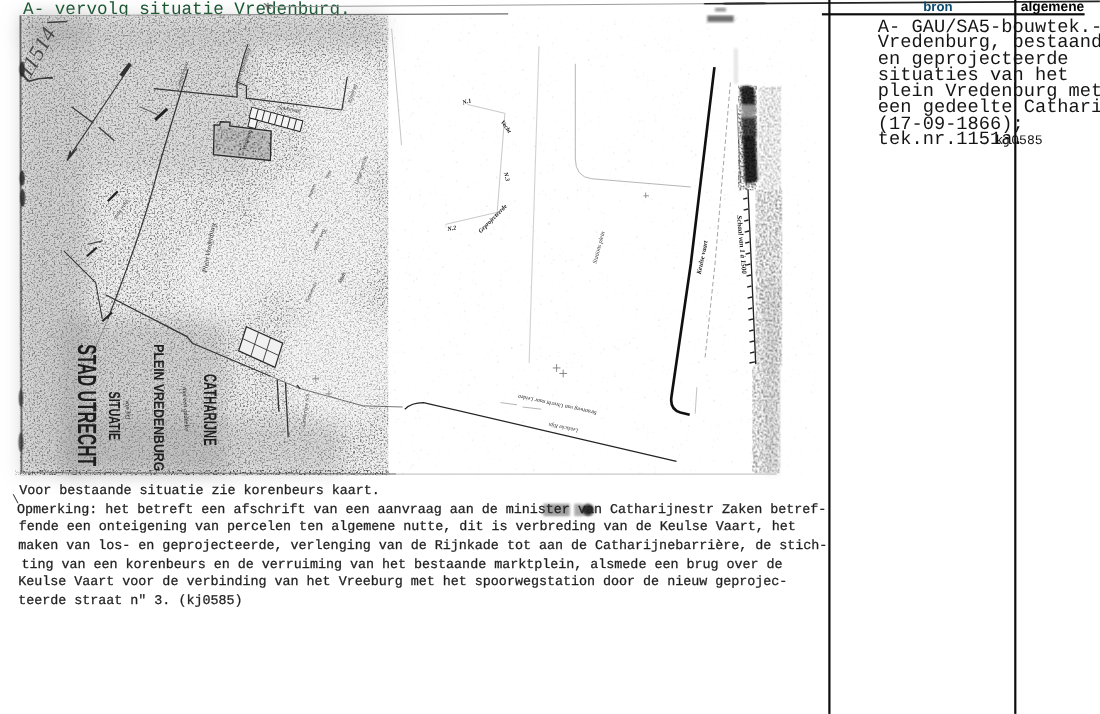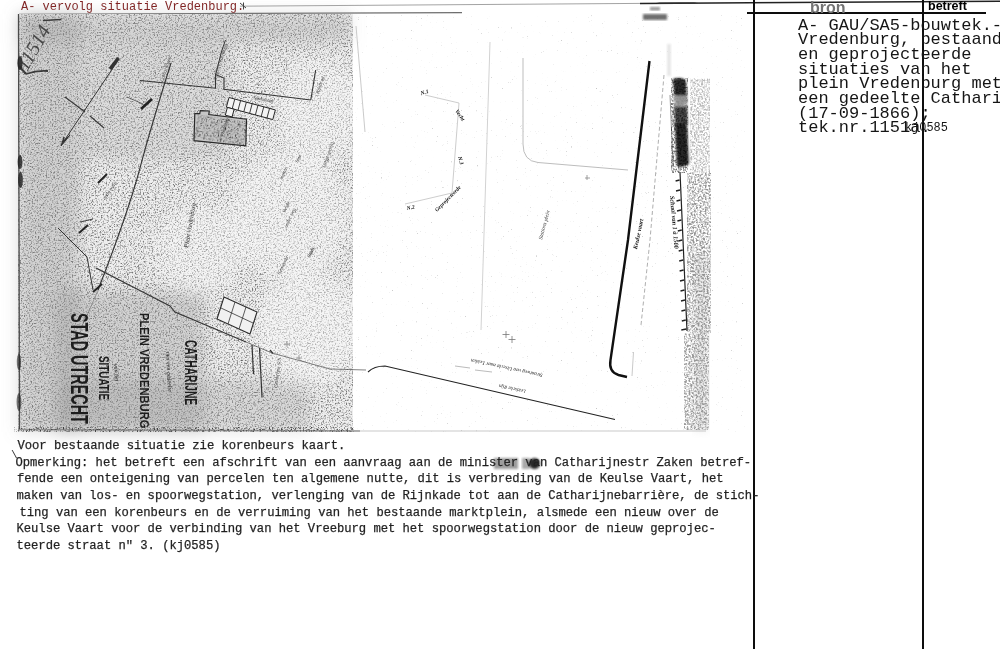--- a/index.html
+++ b/index.html
@@ -5,21 +5,21 @@
 html,body{margin:0;padding:0;background:#ffffff;}
 body{width:1000px;height:649px;position:relative;overflow:hidden;
      font-family:"Liberation Mono", monospace;color:#1a1a1a;}
 .t{position:absolute;white-space:pre;}
 .mono12{font-size:12.2px;line-height:13px;letter-spacing:-0.03px;color:#1d1d1d;-webkit-text-stroke:0.25px #2a2a2a;}
 .sans{font-family:"Liberation Sans", sans-serif;}
 </style>
 </head>
 <body>
 
-<div class="t" style="left:21px;top:0px;font-size:12px;letter-spacing:0px;color:#7f1d1d;">A- vervolg situatie Vredenburg.</div>
+<div class="t" style="left:21px;top:0px;font-size:16px;letter-spacing:0px;color:#14532d;">A- vervolg situatie Vredenburg.</div>
 
 <svg width="1000" height="649" style="position:absolute;left:0;top:0;">
 <defs>
 <filter id="grain1" x="0" y="0" width="100%" height="100%">
   <feTurbulence type="fractalNoise" baseFrequency="0.65" numOctaves="2" seed="7" result="n"></feTurbulence>
   <feColorMatrix in="n" type="matrix" values="0 0 0 0 0  0 0 0 0 0  0 0 0 0 0  1.9 1.9 1.9 0 -2.75" result="a"></feColorMatrix>
   <feComposite operator="in" in2="SourceGraphic" in="a"></feComposite>
 </filter>
 <filter id="grain2" x="0" y="0" width="100%" height="100%">
   <feTurbulence type="fractalNoise" baseFrequency="0.8" numOctaves="2" seed="11" result="n"></feTurbulence>
@@ -244,42 +244,42 @@
 <ellipse cx="534.5" cy="463.5" rx="5.5" ry="5.5" fill="#0a0a0a" opacity="0.88" filter="url(#blur1)"></ellipse>
 </g>
 </svg>
 
 <div style="position:absolute;left:753px;top:0;width:1.8px;height:649px;background:#0d0d0d;"></div>
 
 <div style="position:absolute;left:922px;top:0;width:1.6px;height:649px;background:#0d0d0d;"></div>
 
 <div style="position:absolute;left:747px;top:12.2px;width:239px;height:1.8px;background:#0d0d0d;"></div>
 
-<div class="t sans" style="left:810px;top:-1.5px;width:56px;text-align:left;font-weight:bold;font-size:16px;color:#737373;">bron</div>
-
-<div class="t sans" style="left:928px;top:-1.5px;font-weight:bold;font-size:12.5px;color:#000;">betreft</div>
+<div class="t sans" style="left:810px;top:-1.5px;width:56px;text-align:right;font-weight:bold;font-size:12px;color:#0c4a6e;">bron</div>
+
+<div class="t sans" style="left:928px;top:-1.5px;font-weight:bold;font-size:12.5px;color:#000;">algemene</div>
 
 <div class="t" style="left:798px;top:18.5px;font-size:17px;line-height:14.7px;letter-spacing:0;color:#151515;">A- GAU/SA5-bouwtek.-
 Vredenburg, bestaande
 en geprojecteerde
 situaties van het
 plein Vredenburg met
 een gedeelte Catharijne;
 (17-09-1866);
 tek.nr.1151a.</div>
 
 <div class="t" style="left:905px;top:121.4px;font-size:11.9px;line-height:14.7px;color:#151515;">kj0585</div>
 
 <div class="t mono12" style="left:17.5px;top:440px;">Voor bestaande situatie zie korenbeurs kaart.</div>
 
 <div class="t" style="left:11px;top:449px;font-size:11px;color:#333;">\</div>
 
 <div class="t mono12" style="left:15.5px;top:456.6px;">Opmerking: het betreft een afschrift van een aanvraag aan de minister van Catharijnestr Zaken betref-</div>
 
 <div class="t mono12" style="left:17px;top:473.2px;">fende een onteigening van percelen ten algemene nutte, dit is verbreding van de Keulse Vaart, het</div>
 
-<div class="t mono12" style="left:16.5px;top:489.8px;">maken van los- en spoorwegstation, verlenging van de Rijnkade tot aan de Catharijnebarrière, de stich-</div>
-
-<div class="t mono12" style="left:19.5px;top:506.5px;">ting van een korenbeurs en de verruiming van het bestaande marktplein, alsmede een nieuw over de</div>
+<div class="t mono12" style="left:16.5px;top:489.8px;">maken van los- en geprojecteerde, verlenging van de Rijnkade tot aan de Catharijnebarrière, de stich-</div>
+
+<div class="t mono12" style="left:19.5px;top:506.5px;">ting van een korenbeurs en de verruiming van het bestaande marktplein, alsmede een brug over de</div>
 
 <div class="t mono12" style="left:16.5px;top:523.1px;font-family:Liberation Mono, monospace;">Keulse Vaart voor de verbinding van het Vreeburg met het spoorwegstation door de nieuw geprojec-</div>
 
 <div class="t mono12" style="left:16.5px;top:539.7px;">teerde straat n" 3. (kj0585)</div>
 
 </body></html>

